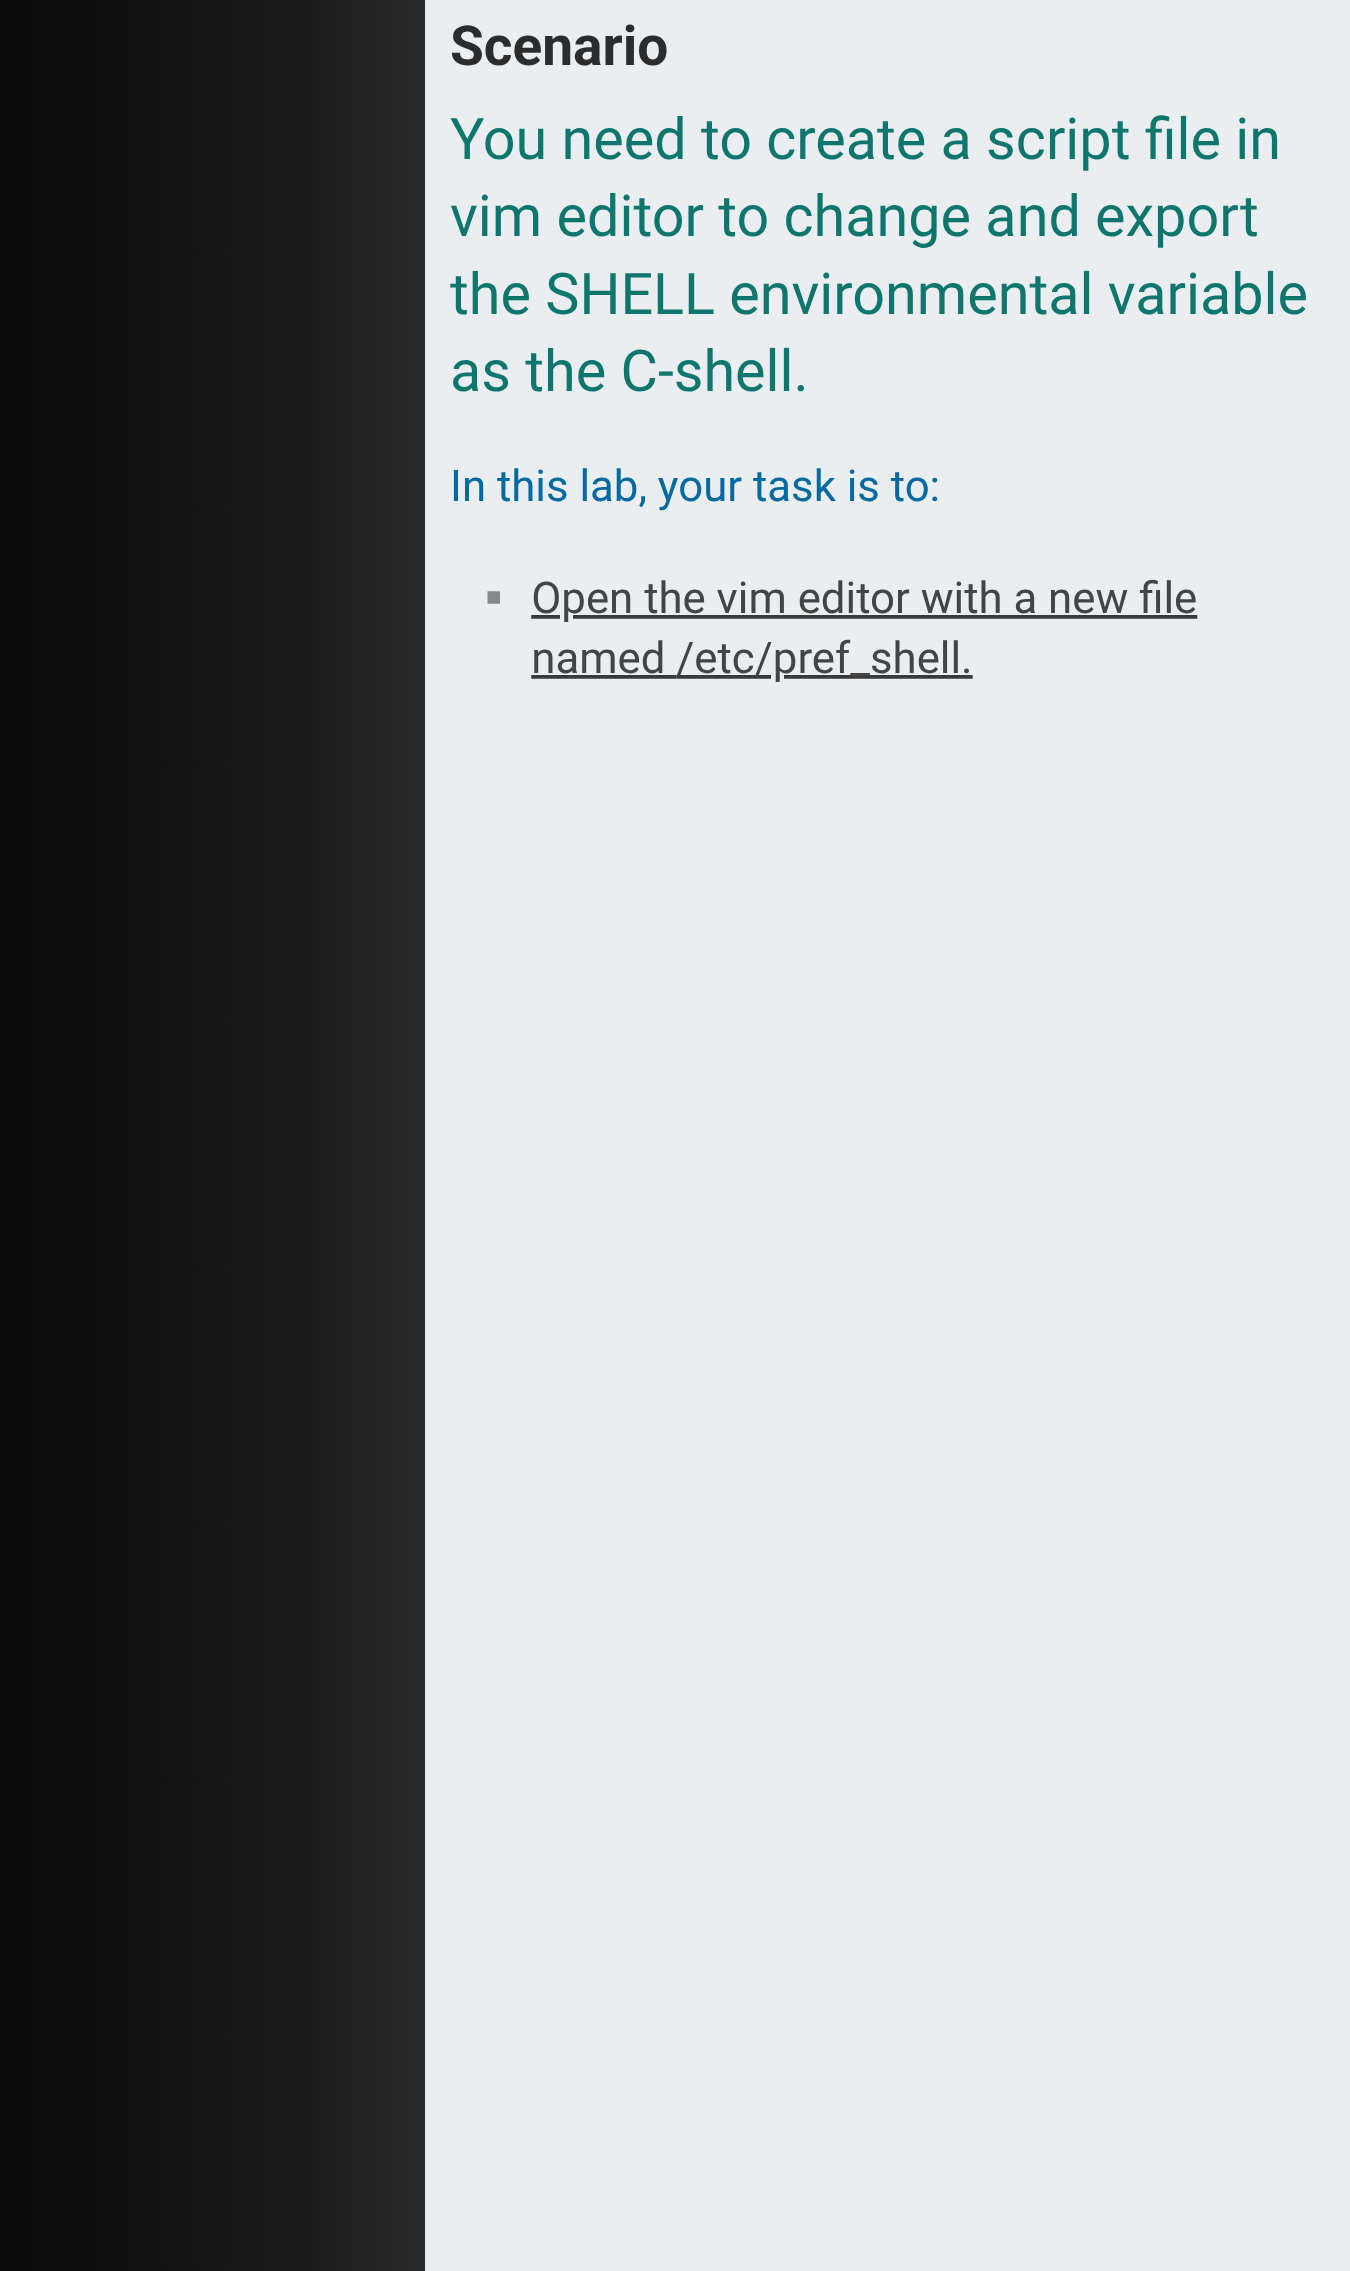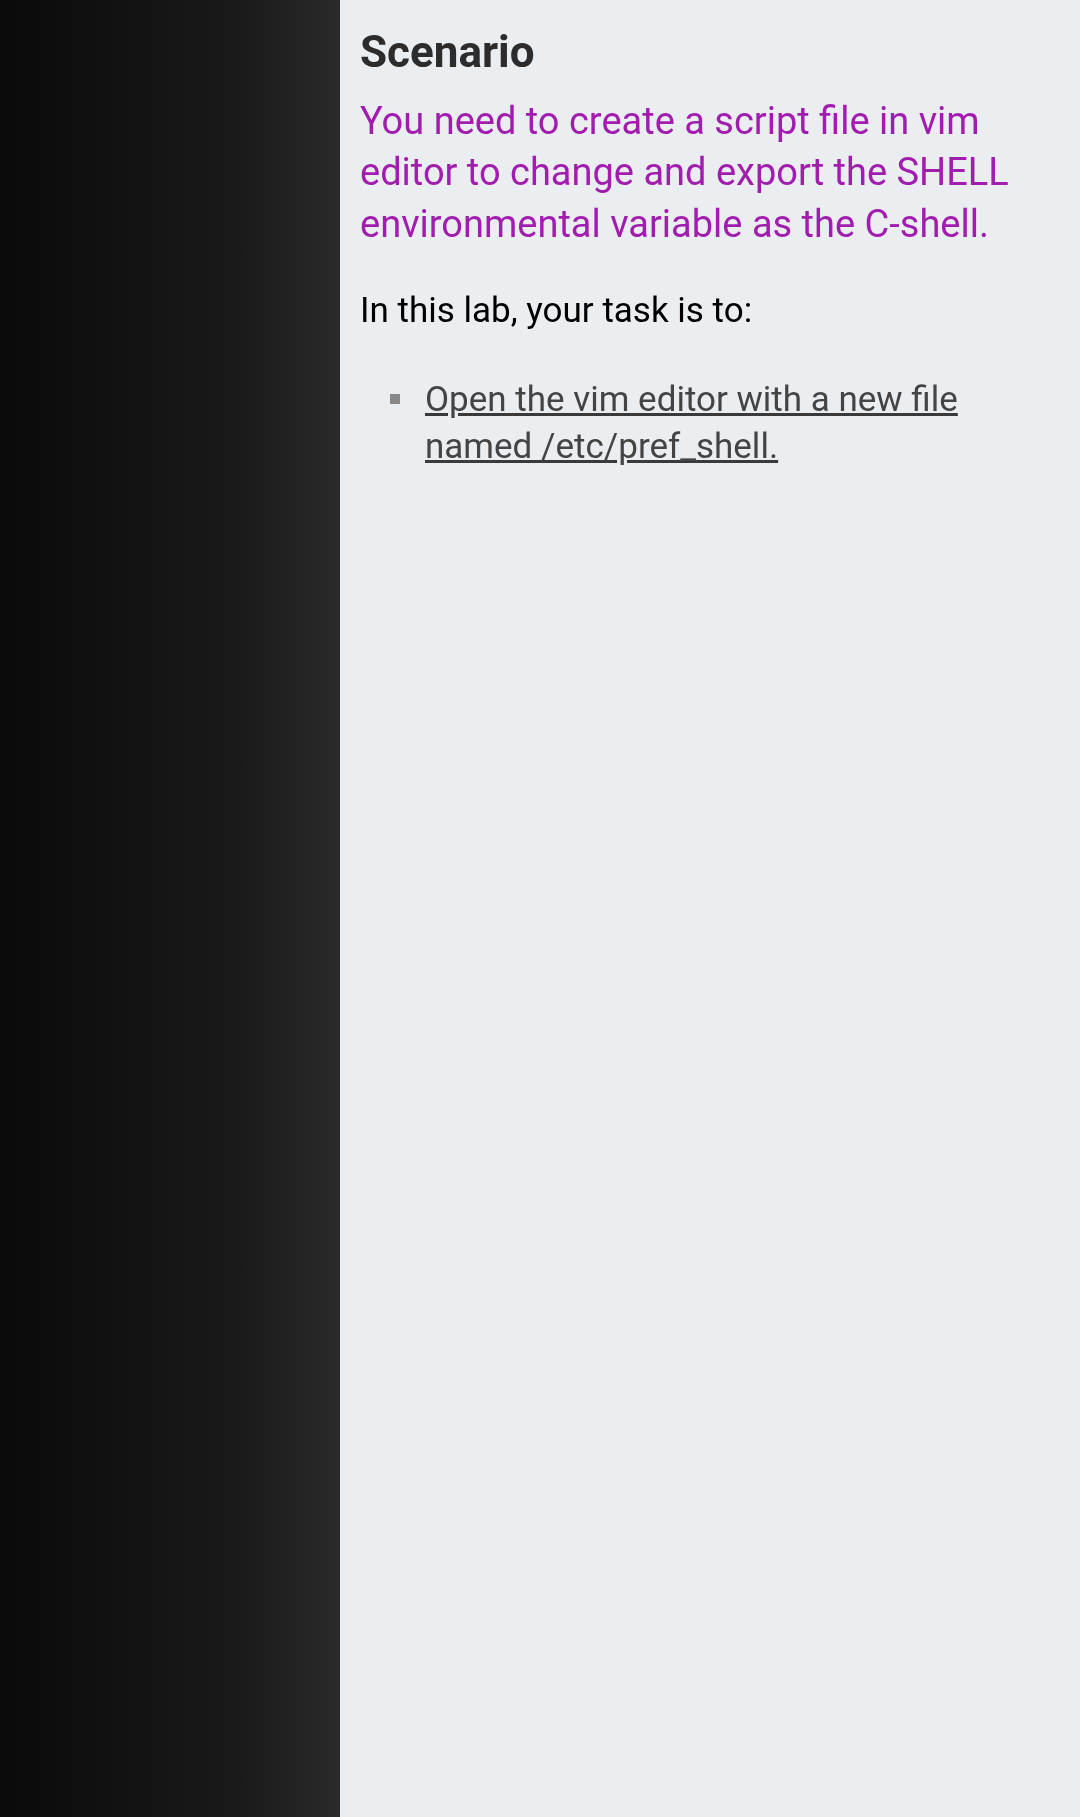--- a/index.html
+++ b/index.html
@@ -25,32 +25,32 @@
       height: 100%;
       background: #eaeef0;
       padding: 10px 20px 20px 20px;
       color: #3a3a3a;
     }
     .heading {
       font-size: 44px;
       font-weight: 700;
       color: #2c2c2c;
       margin-bottom: 18px;
-      margin-top: 16px;
+      margin-top: 1px;
     }
     .intro-text {
-      font-size: 38px;
+      font-size: 46px;
       line-height: 1.35;
-      color: #a21caf;
+      color: #0f766e;
       margin-bottom: 40px;
       font-weight: 400;
     }
     .task-prompt {
       font-size: 35px;
-      color: #000000;
+      color: #0369a1;
       margin-bottom: 45px;
       font-weight: 400;
     }
     .task-list {
       list-style: none;
       padding-left: 30px;
       text-decoration: underline;
     }
     .task-list li {
       position: relative;

